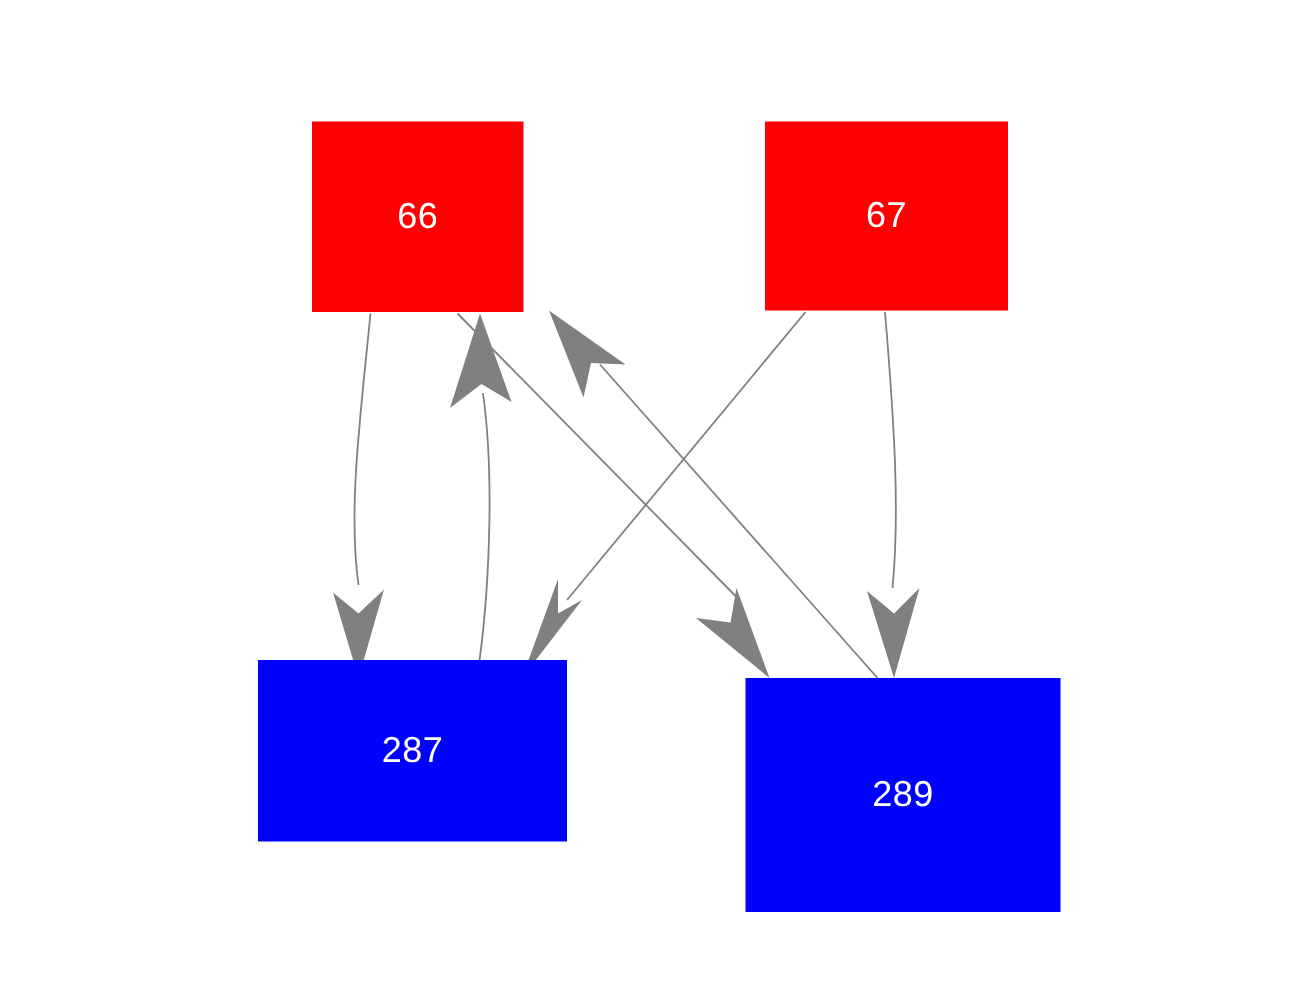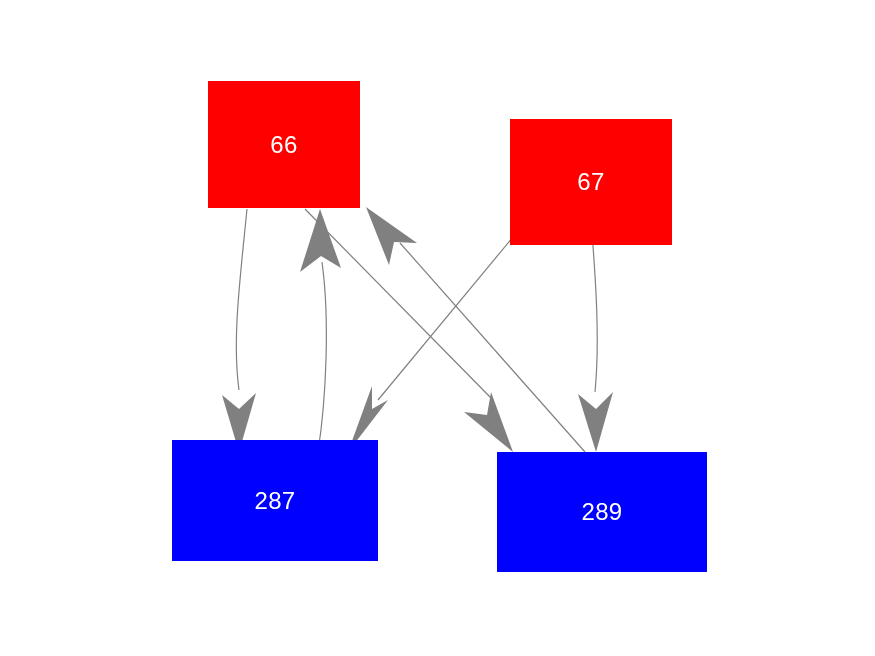--- a/index.html
+++ b/index.html
@@ -74,29 +74,29 @@
       <polygon points="348,452 388,400 372,409 372,386" fill="#808080"></polygon>
     </g>
 
     <g>
       <path d="M 590,208 C 596,280 600,340 595,392" fill="none" stroke="#808080" stroke-width="1.2"></path>
       <polygon points="596,452 578,394 596,409 613,392" fill="#808080"></polygon>
     </g>
 
   </svg>
 
-  <div class="graph-node" style="left:208px; top:81px; width:152px; height:127px; background:#fe0000;">
+  <div class="graph-node" style="left:208px; top:81px; width:141px; height:127px; background:#fe0000;">
     <span class="node-label">66</span>
   </div>
 
-  <div class="graph-node" style="left:510px; top:81px; width:162px; height:126px; background:#fe0000;margin-top:38px;">
+  <div class="graph-node" style="left:510px; top:81px; width:162px; height:126px; background:#fe0000;">
     <span class="node-label">67</span>
   </div>
 
   <div class="graph-node" style="left:172px; top:440px; width:206px; height:121px; background:#0000fe;">
     <span class="node-label">287</span>
   </div>
 
-  <div class="graph-node" style="left:497px; top:452px; width:210px; height:120px; background:#0000fe;">
+  <div class="graph-node" style="left:497px; top:452px; width:210px; height:156px; background:#0000fe;">
     <span class="node-label">289</span>
   </div>
 
 </div>
 
 </body></html>

